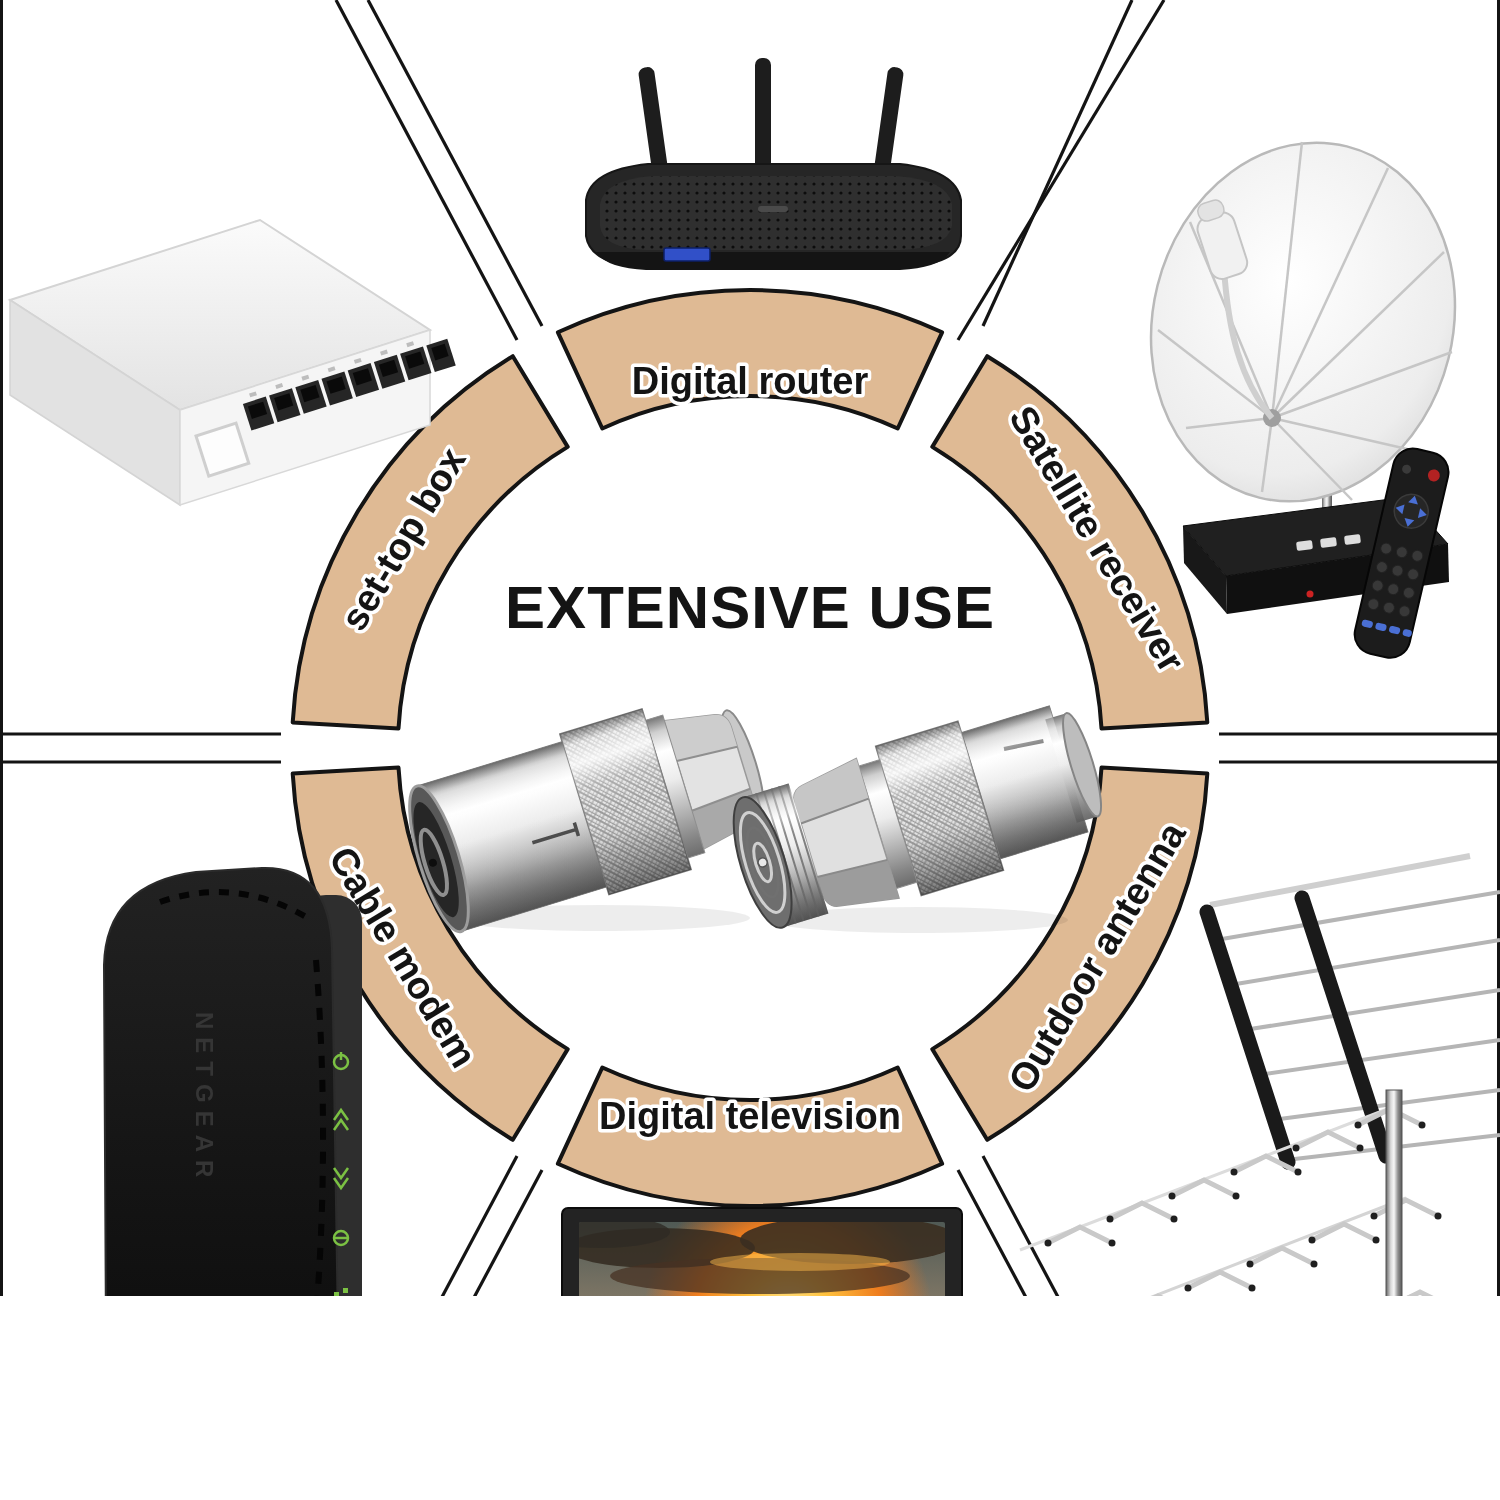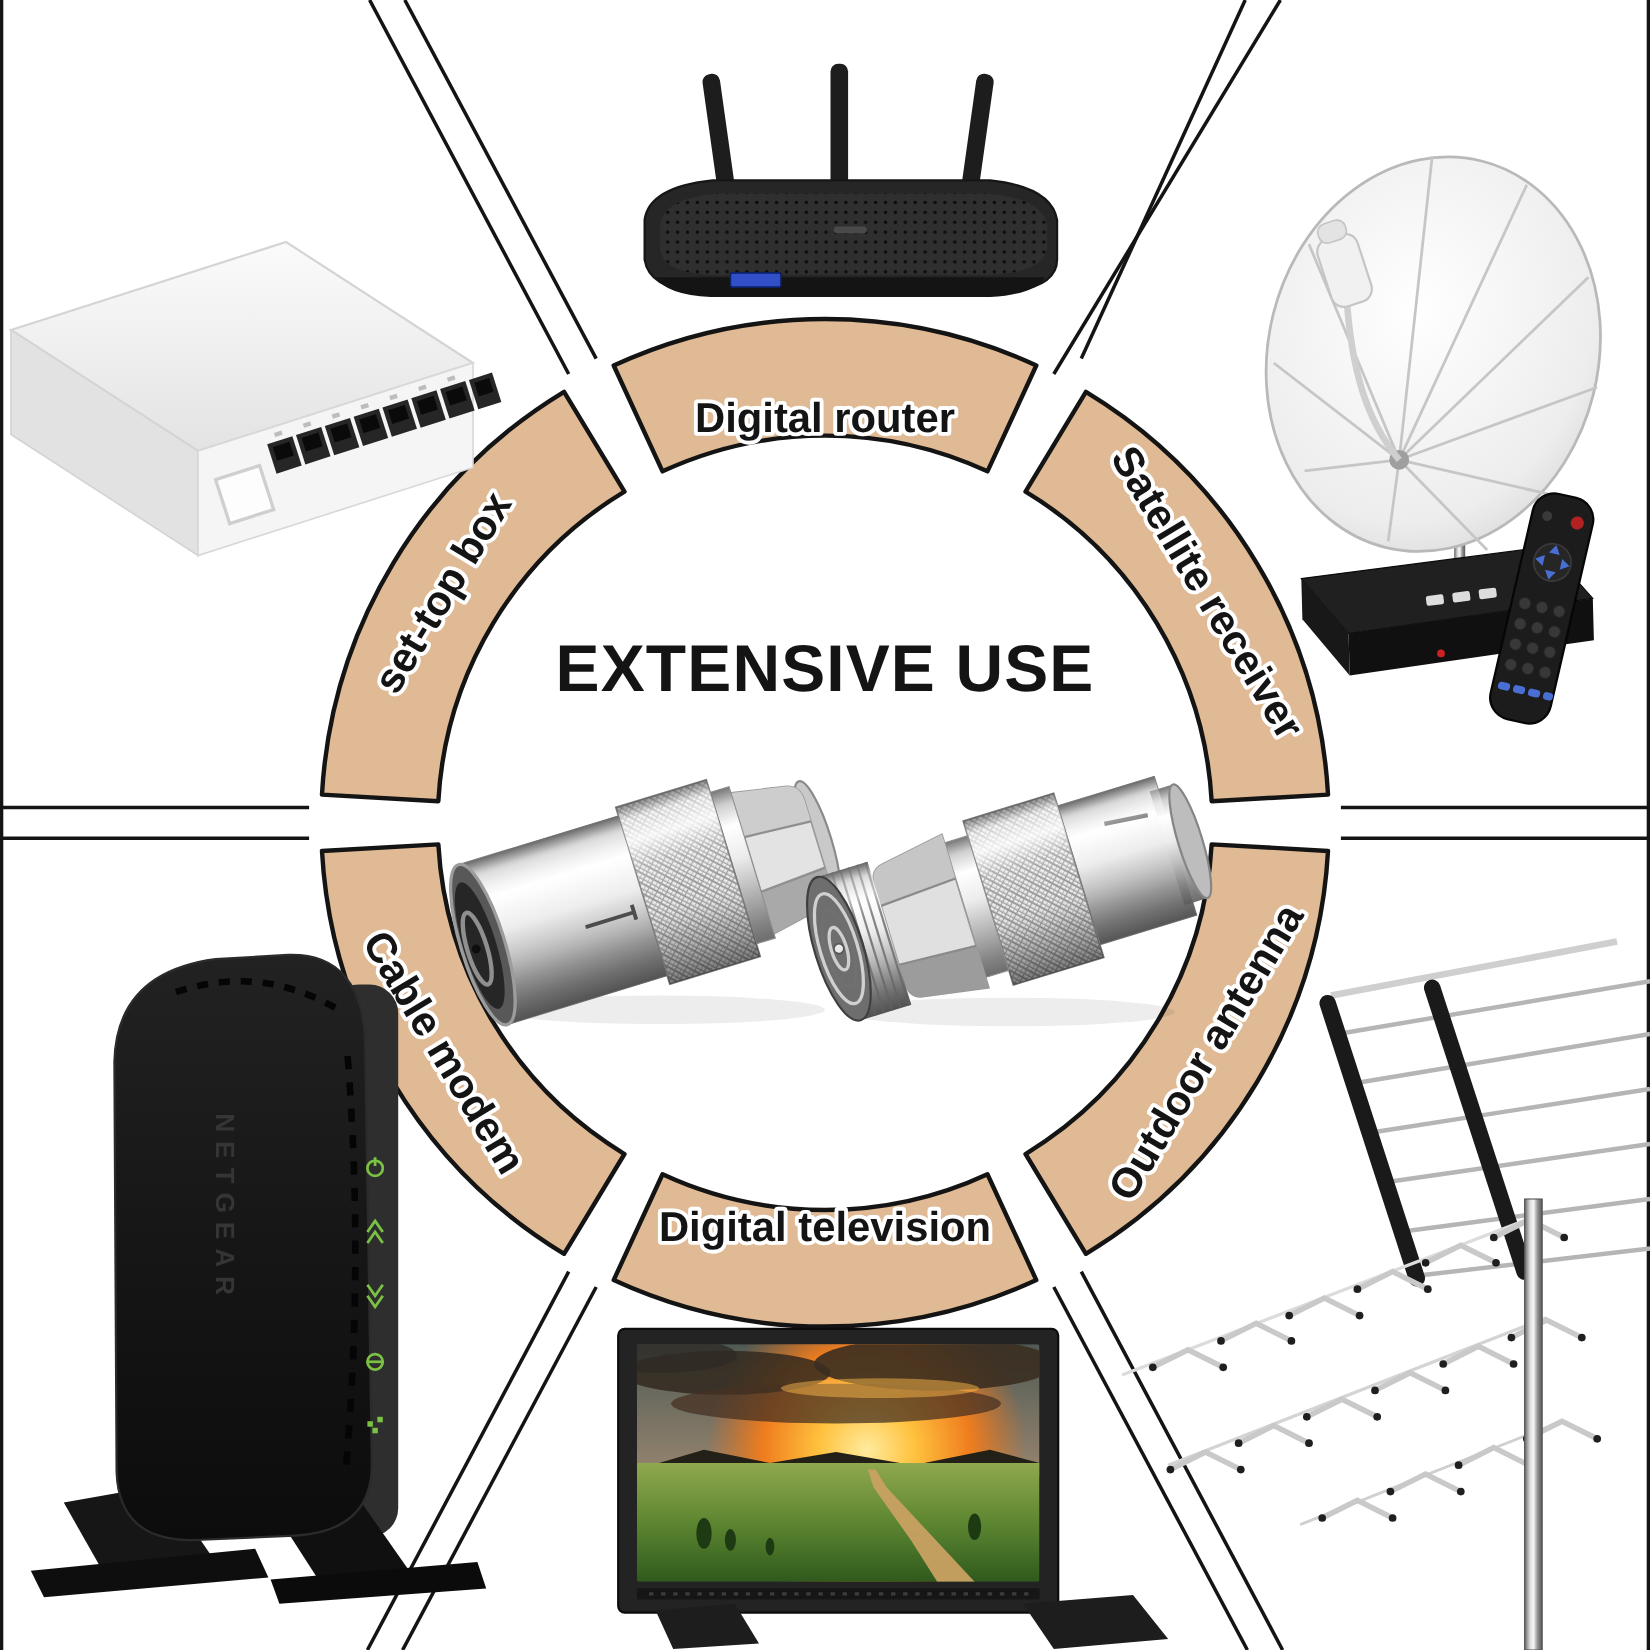--- a/index.html
+++ b/index.html
@@ -1,16 +1,16 @@
 <!DOCTYPE html>
 <html><head>
 <meta charset="utf-8">
 <style>
   html,body{margin:0;padding:0;background:#ffffff;}
-  .stage{width:1500px;height:1500px;position:relative;background:#4d7c0f;overflow:hidden;}
+  .stage{width:1500px;height:1296px;position:relative;background:#4d7c0f;overflow:hidden;}
   svg{display:block;}
   text{font-family:"Liberation Sans", sans-serif;}
   .band-label{font-weight:bold;font-size:38px;fill:#141414;stroke:#ffffff;stroke-width:7px;paint-order:stroke;stroke-linejoin:round;}
   .center-title{font-weight:bold;font-size:60px;fill:#141414;letter-spacing:1px;}
   .brand-text{font-weight:bold;font-size:24px;letter-spacing:8px;fill:#353535;}
 </style>
 </head>
 <body>
 
 <div class="stage">

